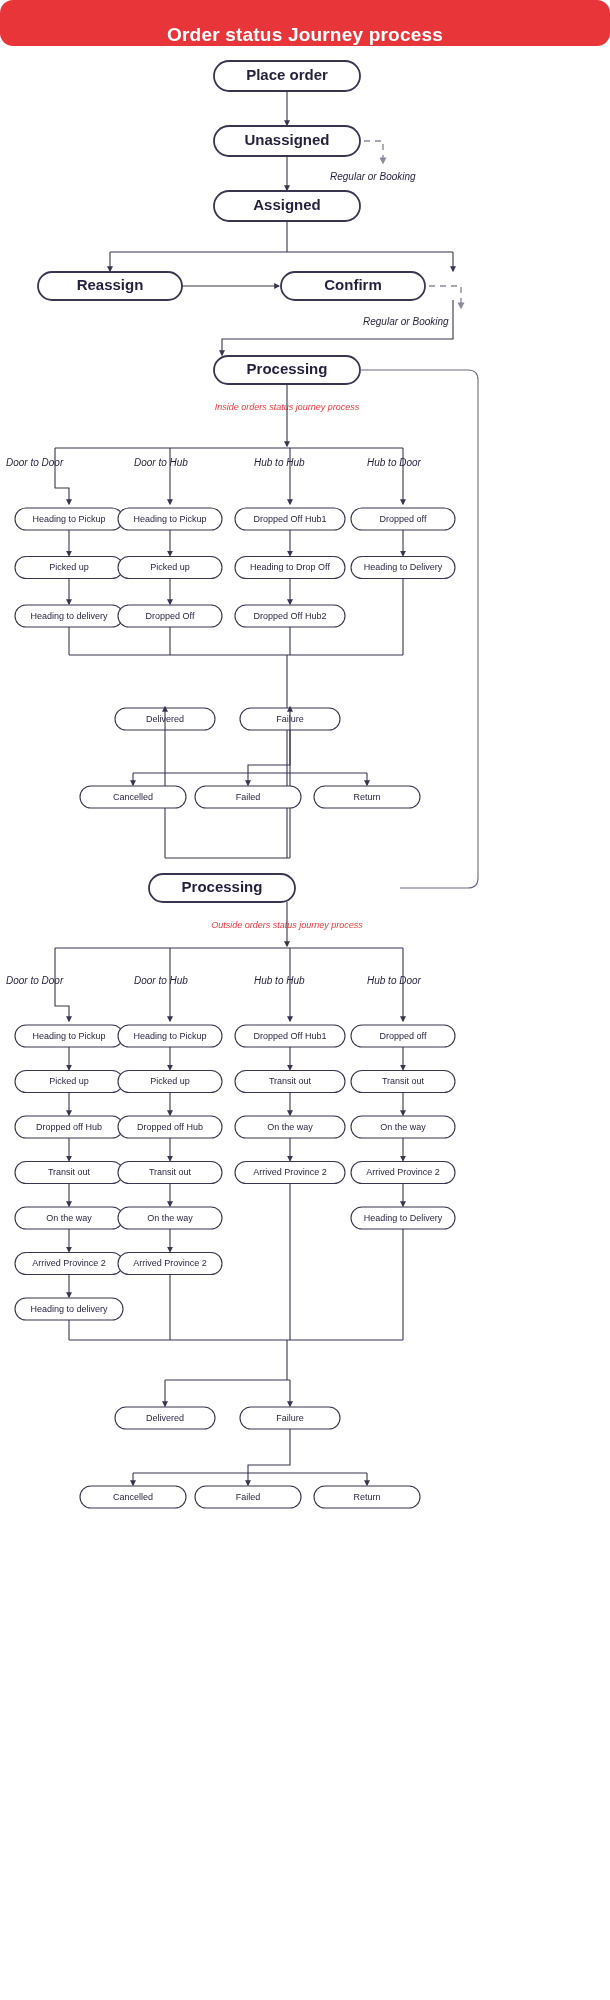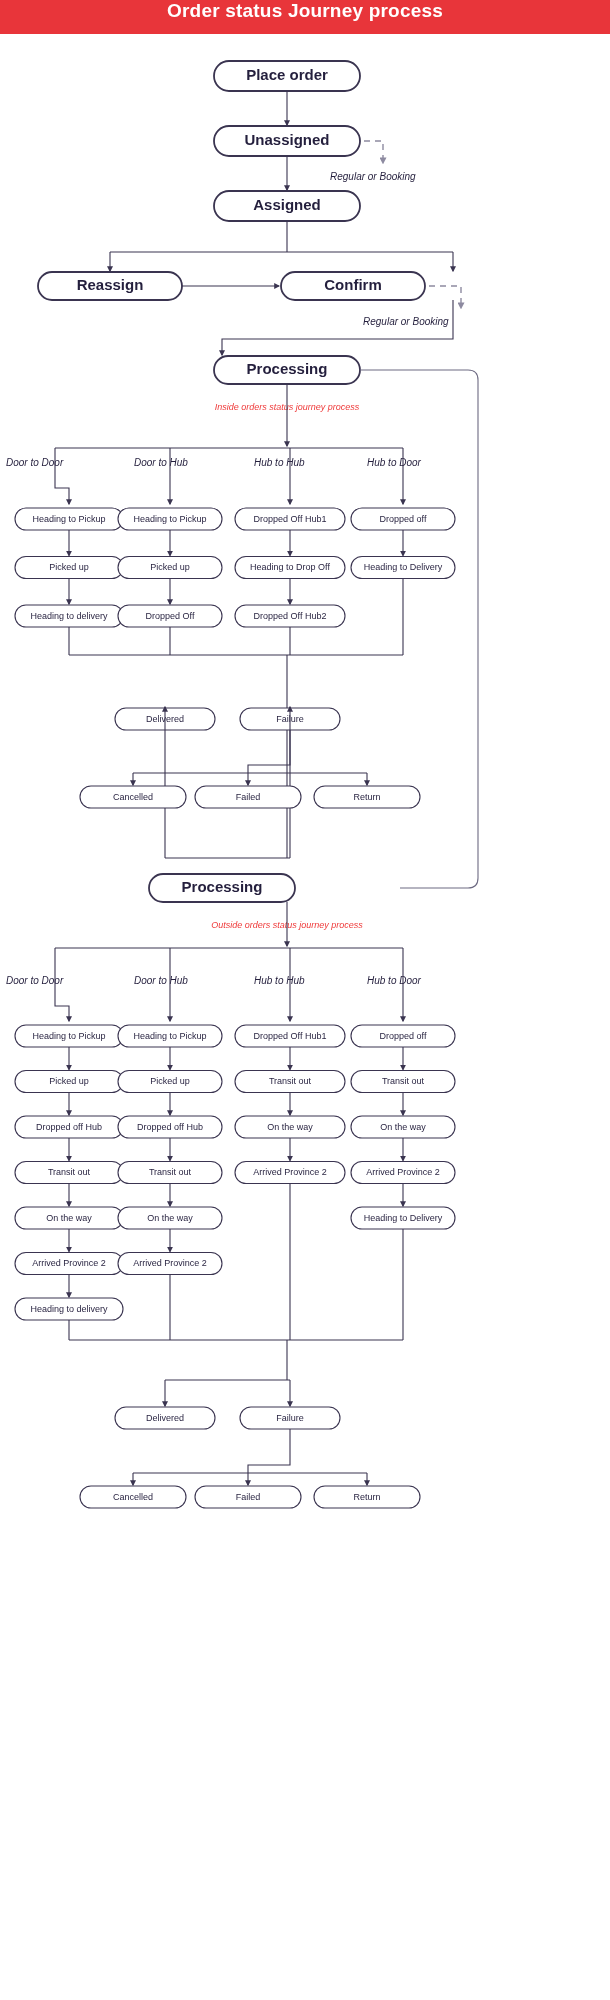--- a/index.html
+++ b/index.html
@@ -1,19 +1,19 @@
 <!DOCTYPE html>
 <html><head>
 <meta charset="utf-8">
 <style>
   html,body{margin:0;padding:0;background:#ffffff;}
   body{width:610px;height:2000px;font-family:"Liberation Sans",sans-serif;position:relative;overflow:hidden;}
   #banner{
-    position:absolute;left:0;top:0;width:610px;height:34px;
-    background:#e8353a;display:flex;align-items:flex-start;justify-content:center;
+    position:absolute;left:0;top:0;width:610px;height:46px;
+    background:#e8353a;display:flex;align-items:flex-end;justify-content:center;border-radius:13px;
   }
   #banner-title{
     color:#ffffff;font-size:19px;font-weight:bold;letter-spacing:.2px;
     font-family:"Liberation Sans",sans-serif;
   }
   #canvas{position:absolute;left:0;top:0;width:610px;height:2000px;}
   .node rect{fill:#ffffff;stroke:#3a3450;}
   .node text{fill:#241f3d;font-family:"Liberation Sans",sans-serif;text-anchor:middle;dominant-baseline:middle;}
   .lbl{fill:#241f3d;font-family:"Liberation Sans",sans-serif;font-style:italic;font-size:10px;}
   .note{fill:#ef3b3b;font-family:"Liberation Sans",sans-serif;font-style:italic;font-size:9px;text-anchor:middle;}

